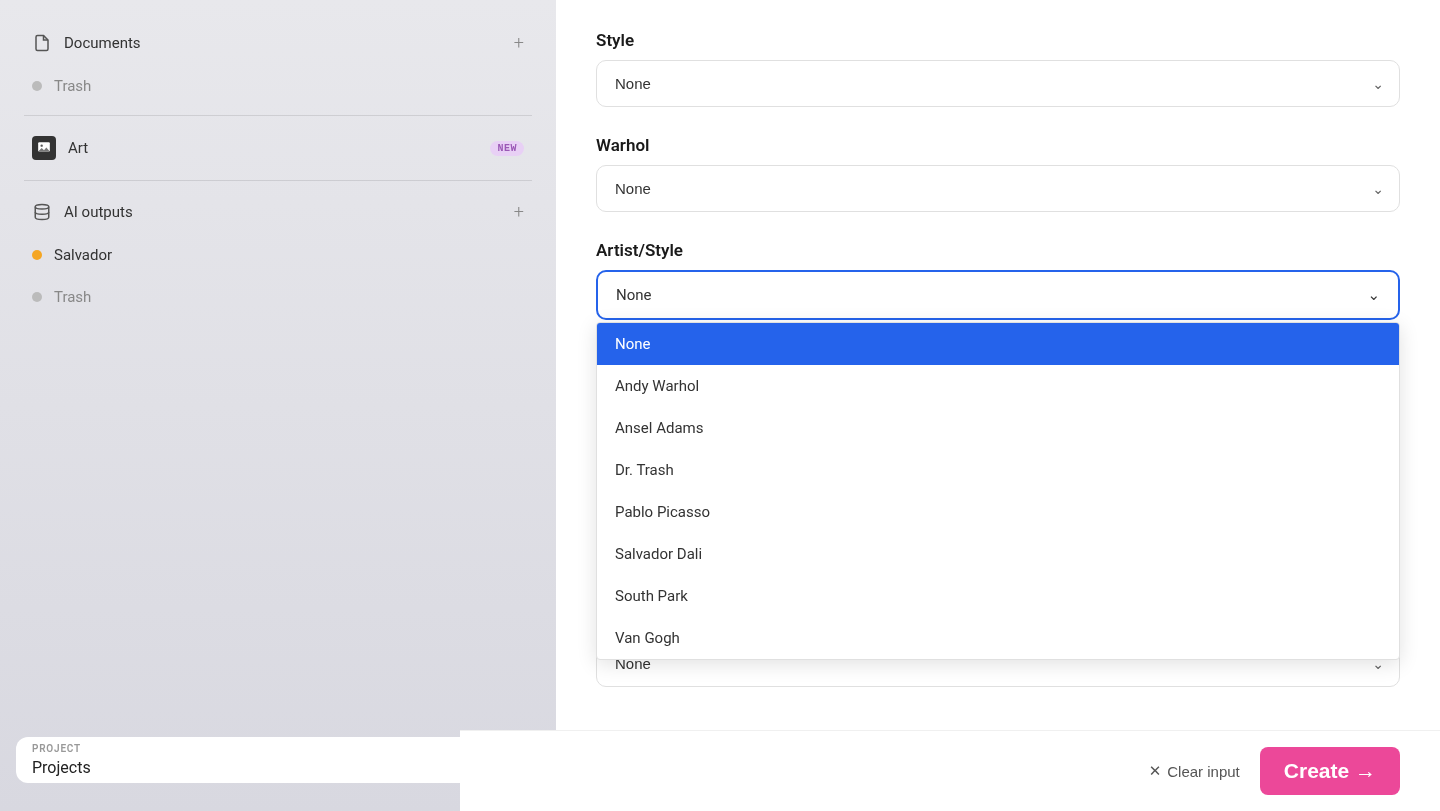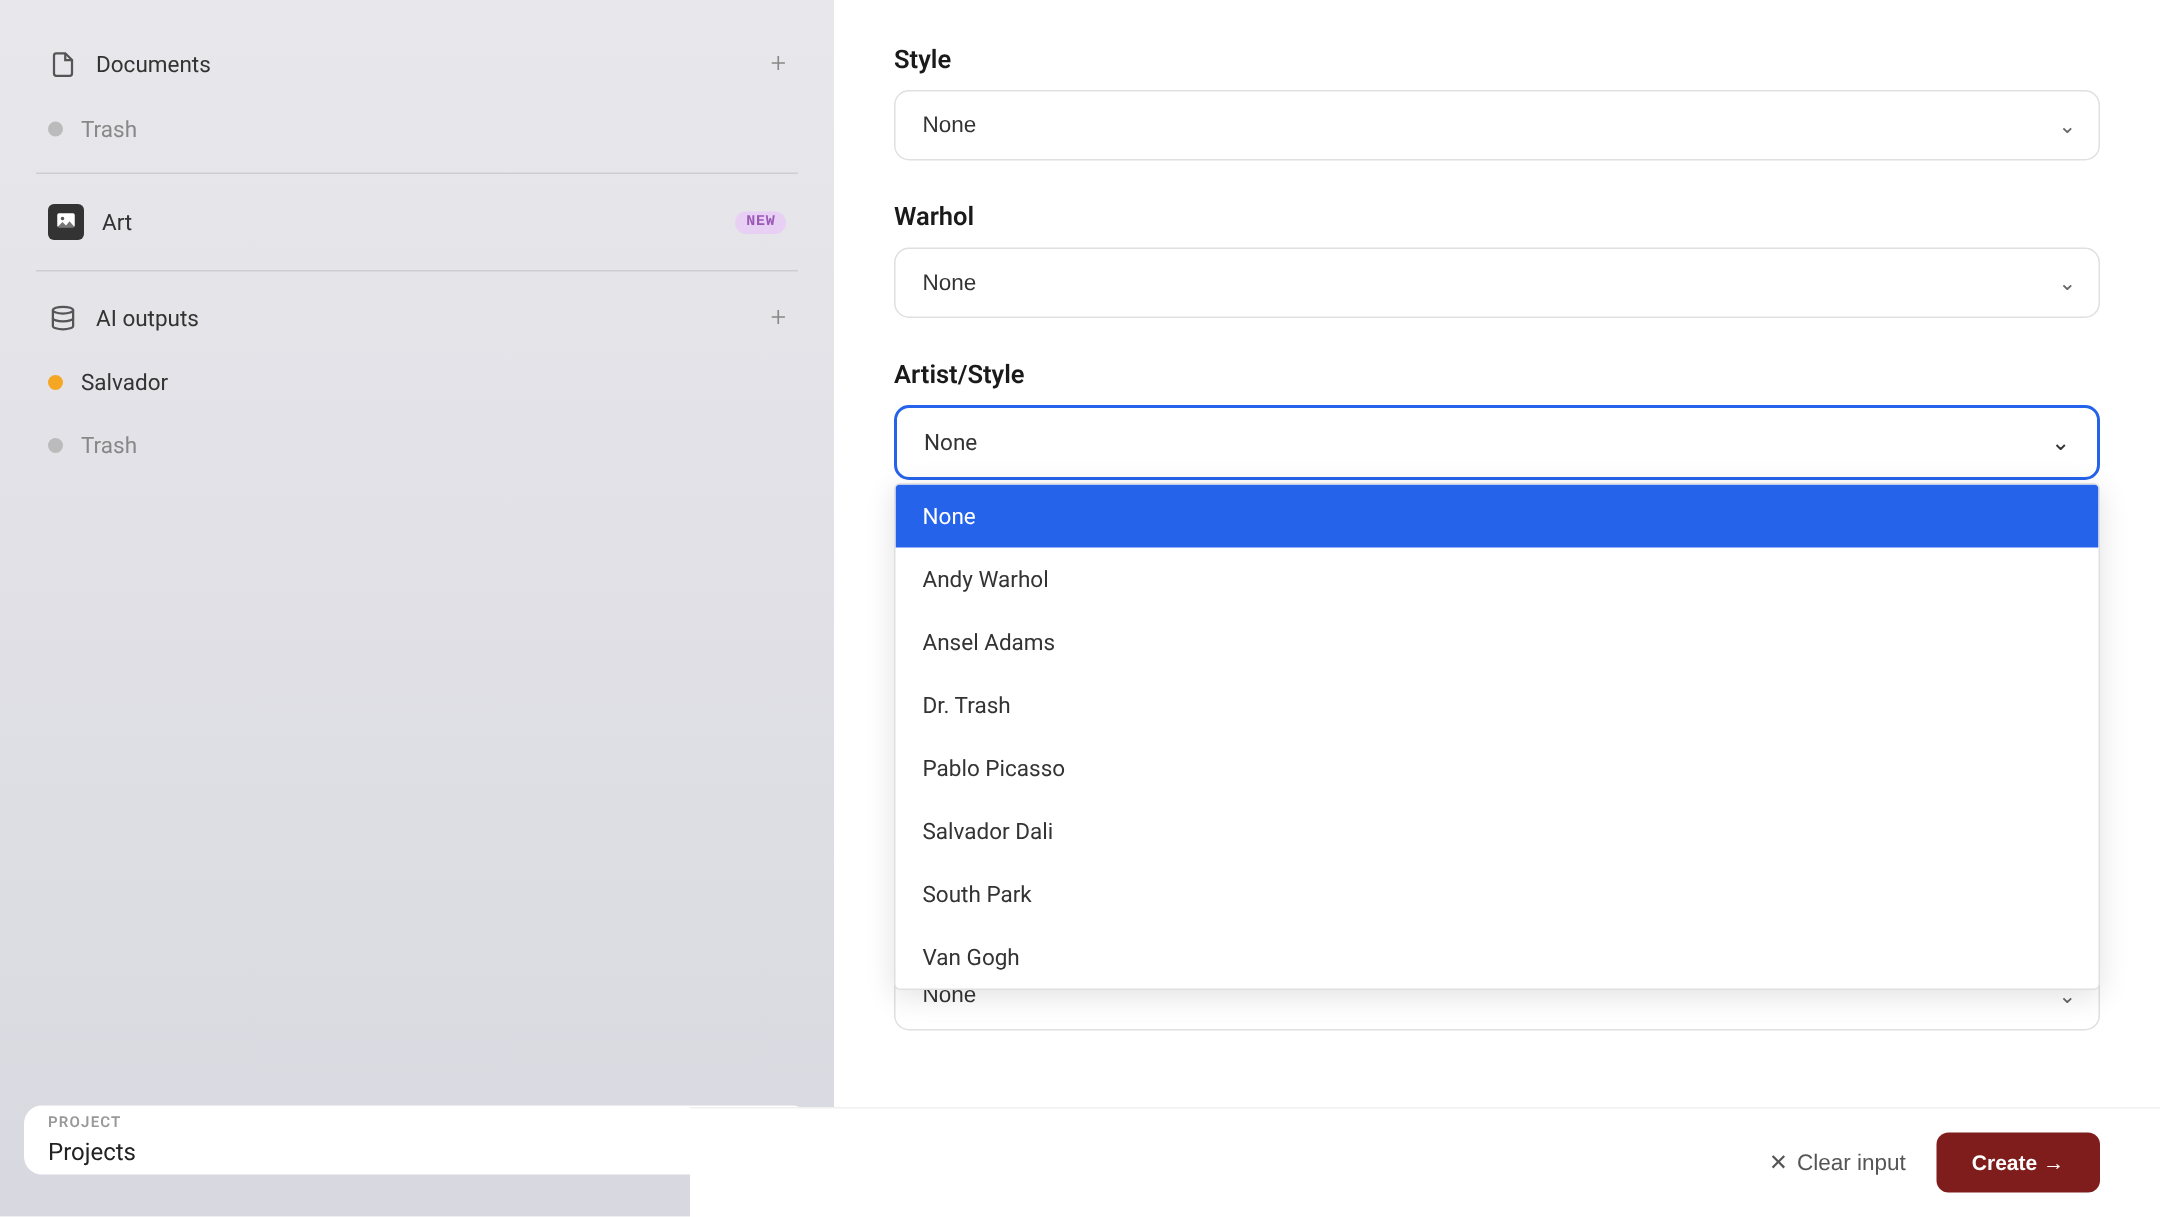--- a/index.html
+++ b/index.html
@@ -245,26 +245,26 @@
       border: none;
       color: #555;
       font-size: 15px;
       cursor: pointer;
       display: flex;
       align-items: center;
       gap: 6px;
     }
 
     .create-btn {
-      background: #7f1d1d;
+      background: #ec4899;
       color: white;
       border: none;
       border-radius: 8px;
       padding: 12px 24px;
-      font-size: 14px;
+      font-size: 21px;
       font-weight: 600;
       cursor: pointer;
       display: flex;
       align-items: center;
       gap: 8px;
     }
   </style>
 </head>
 <body>
 

